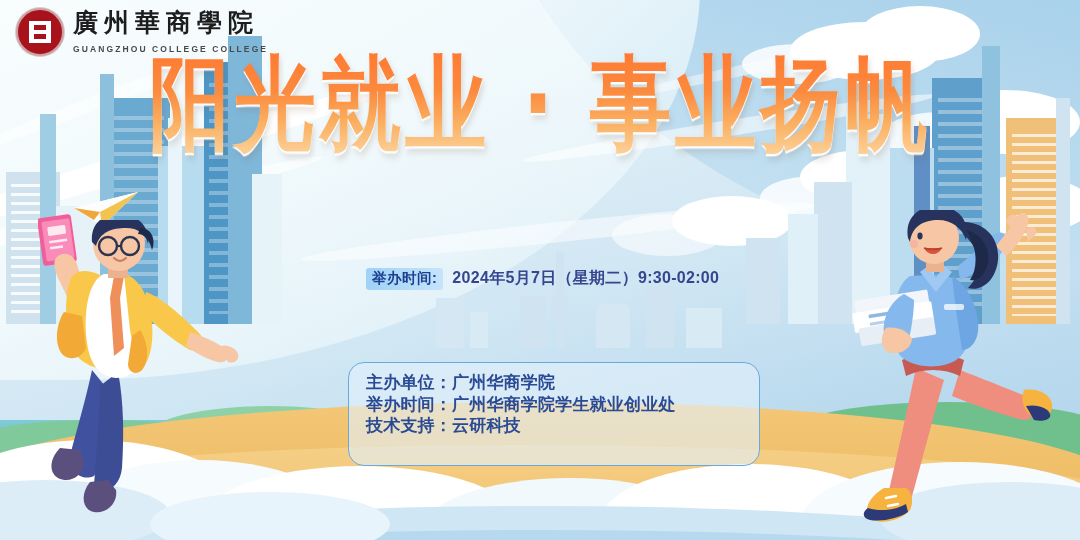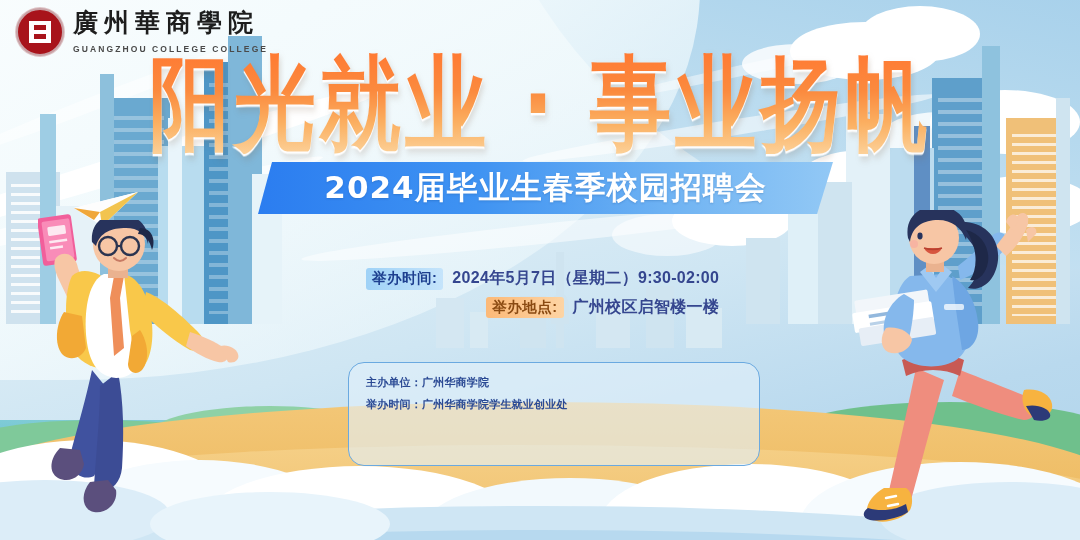--- a/index.html
+++ b/index.html
@@ -123,21 +123,21 @@
   }
   .sub-banner span {
     font-family:"DejaVu Sans","Liberation Sans",sans-serif;
     color:#ffffff; font-size:31px; font-weight:900; letter-spacing:1px;
     text-shadow:0 1px 2px rgba(20,70,140,.25);
     white-space:nowrap;
   }
 
   
   .meta { position:absolute; left:366px; top:268px; z-index:30; }
-  .meta-row { display:flex; align-items:center; margin-bottom:7px;justify-content:flex-end; }
+  .meta-row { display:flex; align-items:center; margin-bottom:7px; }
   .tag {
     font-size:14.5px; font-weight:800; color:#1d3f8f;
     padding:3px 6px 4px 6px; border-radius:3px;
     letter-spacing:.5px; white-space:nowrap; line-height:1;
   }
   .tag.time { background:linear-gradient(90deg,#9fd2f7 0%,#c5e4fb 100%); }
   .tag.place{ background:linear-gradient(90deg,#fcb978 0%,#fdd4a4 100%); color:#8a4a12; }
   .meta-val {
     margin-left:9px; font-size:16px; font-weight:800; color:#35468f;
     letter-spacing:.3px; white-space:nowrap;
@@ -145,21 +145,21 @@
 
   
   .orgbox {
     position:absolute; left:348px; top:362px; width:412px; height:104px; z-index:30;
     background:rgba(226,241,250,.62);
     border:1.6px solid #6aa9e0;
     border-radius:16px;
     padding:9px 0 0 17px;
   }
   .org-line {
-    font-size:11px; font-weight:800; color:#2b4a94;
+    font-size:17px; font-weight:800; color:#2b4a94;
     letter-spacing:.2px; line-height:21.5px; white-space:nowrap;
   }
 
   
   .person { position:absolute; z-index:25; }
   .lp { position:absolute; }
 </style>
 </head>
 <body>
 
@@ -382,33 +382,27 @@
   <div class="logo">
     <div class="seal"></div>
     <div class="logo-txt">
       <div class="logo-cn">廣州華商學院</div>
       <div class="logo-en">GUANGZHOU COLLEGE COLLEGE</div>
     </div>
   </div>
 
   <div class="main-title">阳光就业 · 事业扬帆</div>
 
-  <div class="sub-banner">
-    <span>2024届毕业生春季校园招聘会</span>
-  </div>
 
   <div class="meta">
     <div class="meta-row">
       <span class="tag time">举办时间:</span>
       <span class="meta-val">2024年5月7日（星期二）9:30-02:00</span>
     </div>
-    <div class="meta-row">
-      <span class="tag place">举办地点:</span>
-      <span class="meta-val">广州校区启智楼一楼</span>
-    </div>
   </div>
 
   <div class="orgbox">
     <div class="org-line">主办单位：广州华商学院</div>
     <div class="org-line">举办时间：广州华商学院学生就业创业处</div>
+    <div class="org-line">技术支持：云研科技</div>
   </div>
 
 </div>
 
 </body></html>

